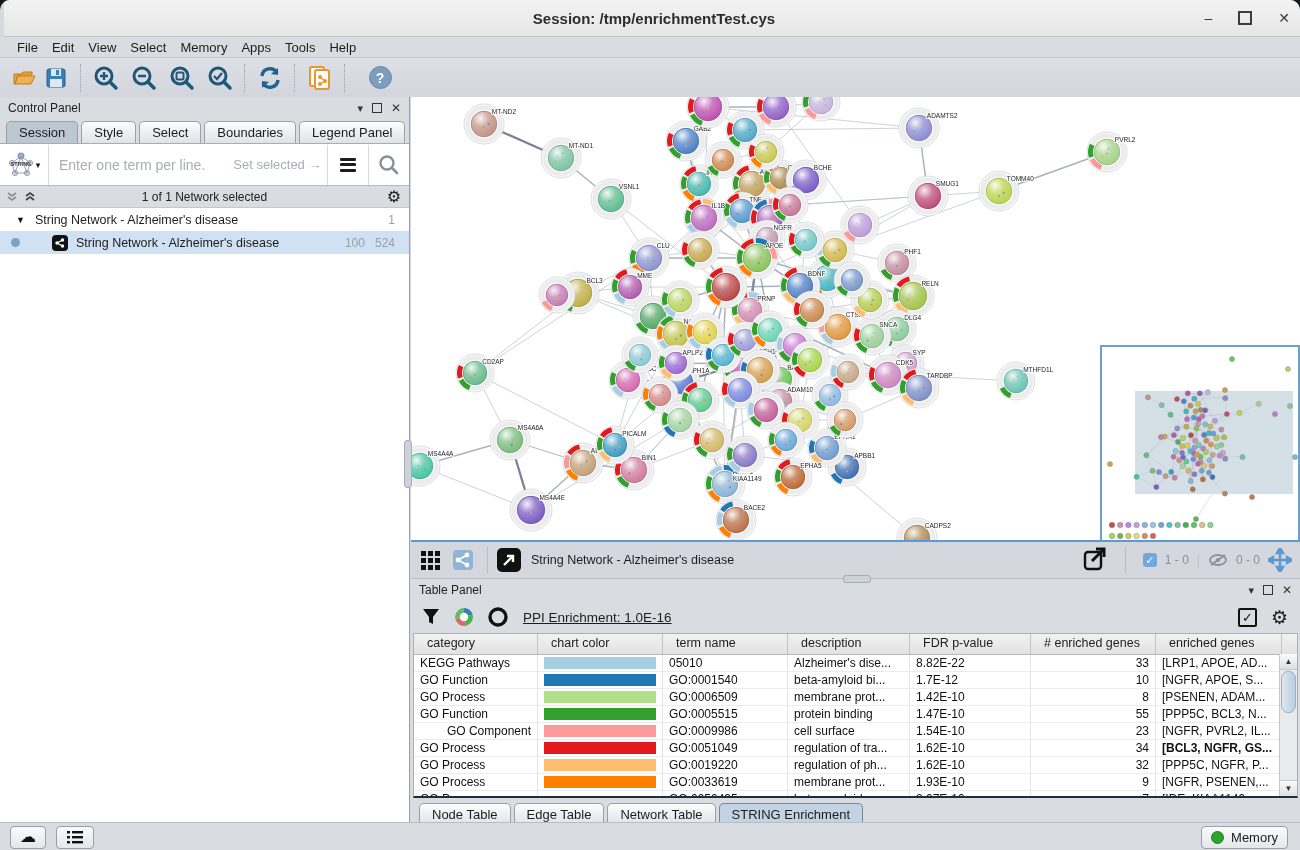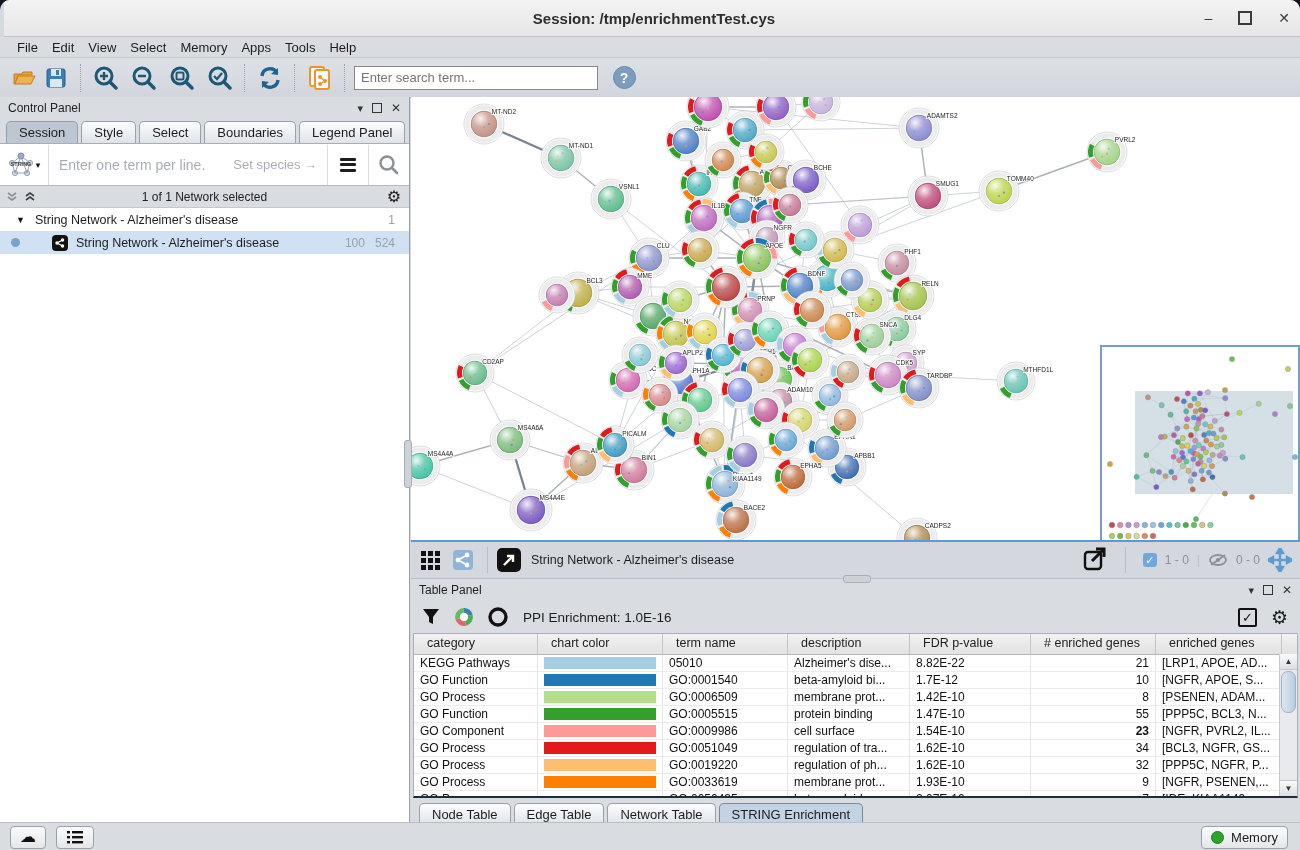--- a/index.html
+++ b/index.html
@@ -58,21 +58,21 @@
   
   #nettoolbar{position:absolute;left:411px;top:540px;width:889px;height:38px;background:#d4d8de;border-top:2px solid #5b9bd5;display:flex;align-items:center;box-sizing:border-box;}
   .ntb-sep{width:1px;height:26px;border-left:1px solid #b9bec6;margin:0 8px;}
   #nettitle{font-size:12.5px;color:#1d1d1d;margin-left:10px;}
   .badge-zone{margin-left:auto;display:flex;align-items:center;gap:8px;padding-right:8px;color:#8a9099;font-size:12px;}
   .blue-check{width:14px;height:14px;background:#6fa8dc;border-radius:3px;color:#fff;font-size:11px;display:flex;align-items:center;justify-content:center;}
   .black-sq{width:24px;height:24px;background:#111;border-radius:5px;display:flex;align-items:center;justify-content:center;color:#fff;font-size:14px;font-weight:bold;}
   
   #tablepanel{position:absolute;left:411px;top:578px;width:889px;height:244px;background:#d9dce1;box-sizing:border-box;border-top:1px solid #b9bec6;}
   #tp-toolbar{height:32px;display:flex;align-items:center;padding-left:10px;}
-  #ppi-label{font-size:13.5px;color:#1d1d1d;margin-left:14px;}
+  #ppi-label{font-size:13.5px;color:#1d1d1d;margin-left:14px;text-decoration:underline;}
   .tp-right{margin-left:auto;display:flex;align-items:center;gap:14px;padding-right:12px;}
   .chkbox{width:15px;height:15px;border:2px solid #111;border-radius:2px;font-size:13px;font-weight:bold;color:#111;display:flex;align-items:center;justify-content:center;line-height:1;}
   #tablewrap{position:relative;margin:0 2px;background:#fff;border:1px solid #aab0b8;border-bottom:2px solid #222d3a;height:162px;overflow:hidden;}
   #thead-row{display:flex;height:20px;background:linear-gradient(#f2f2f2,#e2e2e2);border-bottom:1px solid #b8b8b8;}
   .th{font-size:12.5px;color:#1d1d1d;padding:2px 13px;border-right:1px solid #c4c4c4;box-sizing:border-box;overflow:hidden;white-space:nowrap;}
   #tbody{position:relative;}
   .tr{display:flex;height:16px;border-bottom:1px solid #ececec;background:#fff;}
   .td{font-size:12px;color:#111;padding:0 6px;border-right:1px solid #e4e4e4;box-sizing:border-box;overflow:hidden;white-space:nowrap;line-height:16px;}
   .td.num{text-align:right;}
   .swatch{height:12px;margin-top:2px;width:100%;}
@@ -176,21 +176,20 @@
           <rect x="3" y="2" width="14" height="19" rx="2" fill="#fff" stroke="#e8962e" stroke-width="2"></rect>
           <rect x="8" y="5" width="14" height="19" rx="2" fill="#fff" stroke="#e8962e" stroke-width="2"></rect>
           <circle cx="13" cy="12" r="2" fill="#e8962e"></circle>
           <circle cx="18" cy="16" r="2" fill="#e8962e"></circle>
           <circle cx="13" cy="19" r="2" fill="#e8962e"></circle>
           <line x1="13" y1="12" x2="18" y2="16" stroke="#e8962e" stroke-width="1.4"></line>
           <line x1="18" y1="16" x2="13" y2="19" stroke="#e8962e" stroke-width="1.4"></line>
         </svg>
     </div>
     <div class="tb-sep"></div>
-    <input id="search-input" style="border: 1px solid rgb(136, 136, 136);" placeholder="Enter search term...">
     <div class="tb-btn" style="margin-left:10px">
       <div class="help-circle">?</div>
     </div>
   </div>
 
   <div id="controlpanel">
     <div class="panel-head">
       <span>Control Panel</span>
       <span class="ph-icons">
         <span>▾</span>
@@ -213,21 +212,21 @@
             <circle cx="22" cy="12" r="2.6" fill="#d8dce4" stroke="#9aa2b4"></circle>
             <circle cx="7" cy="22" r="2.6" fill="#d8dce4" stroke="#9aa2b4"></circle>
             <circle cx="19" cy="22" r="2.6" fill="#d8dce4" stroke="#9aa2b4"></circle>
           <path d="M13 5 L4 12 L7 22 L19 22 L22 12 Z M4 12 L22 12 M7 22 L13 5 L19 22" fill="none" stroke="#9aa2b4" stroke-width="1"></path>
           <text x="13" y="15" font-size="5.5" text-anchor="middle" fill="#444" font-weight="bold">STRING</text>
         </svg>
         <span style="font-size:9px;color:#111">▾</span>
       </div>
       <div id="string-input-zone">
         <span class="string-ph">Enter one term per line.</span>
-        <span class="species-hint">Set species →</span>
+        <span class="species-hint">Set selected →</span>
       </div>
       <div class="sq-btn">
         <div class="burger">
             <div></div>
             <div></div>
             <div></div>
           </div>
       </div>
       <div class="sq-btn">
         <svg width="22" height="22">
@@ -1928,21 +1927,21 @@
         </div>
       <div id="tbody">
           <div class="tr">
             <span class="td" style="width: 124px;">KEGG Pathways</span>
             <span class="td" style="width: 125px;">
               <div class="swatch" style="background: rgb(166, 206, 227);"></div>
             </span>
             <span class="td" style="width: 125px;">05010</span>
             <span class="td" style="width: 122px;">Alzheimer's dise...</span>
             <span class="td" style="width: 121px;">8.82E-22</span>
-            <span class="td num" style="width: 125px;">21</span>
+            <span class="td num" style="width: 125px;">33</span>
             <span class="td" style="width: 126px;">[LRP1, APOE, AD...</span>
           </div>
           <div class="tr">
             <span class="td" style="width: 124px;">GO Function</span>
             <span class="td" style="width: 125px;">
               <div class="swatch" style="background: rgb(31, 120, 180);"></div>
             </span>
             <span class="td" style="width: 125px;">GO:0001540</span>
             <span class="td" style="width: 122px;">beta-amyloid bi...</span>
             <span class="td" style="width: 121px;">1.7E-12</span>
@@ -1965,40 +1964,40 @@
             <span class="td" style="width: 125px;">
               <div class="swatch" style="background: rgb(51, 160, 44);"></div>
             </span>
             <span class="td" style="width: 125px;">GO:0005515</span>
             <span class="td" style="width: 122px;">protein binding</span>
             <span class="td" style="width: 121px;">1.47E-10</span>
             <span class="td num" style="width: 125px;">55</span>
             <span class="td" style="width: 126px;">[PPP5C, BCL3, N...</span>
           </div>
           <div class="tr">
-            <span class="td" style="width: 124px;">GO Component</span>
+            <span class="td" style="width: 124px; text-align: right;">GO Component</span>
             <span class="td" style="width: 125px;">
               <div class="swatch" style="background: rgb(251, 154, 153);"></div>
             </span>
             <span class="td" style="width: 125px;">GO:0009986</span>
             <span class="td" style="width: 122px;">cell surface</span>
             <span class="td" style="width: 121px;">1.54E-10</span>
-            <span class="td num" style="width: 125px; font-weight: bold;">23</span>
+            <span class="td num" style="width: 125px;">23</span>
             <span class="td" style="width: 126px;">[NGFR, PVRL2, IL...</span>
           </div>
           <div class="tr">
             <span class="td" style="width: 124px;">GO Process</span>
             <span class="td" style="width: 125px;">
               <div class="swatch" style="background: rgb(227, 26, 28);"></div>
             </span>
             <span class="td" style="width: 125px;">GO:0051049</span>
             <span class="td" style="width: 122px;">regulation of tra...</span>
             <span class="td" style="width: 121px;">1.62E-10</span>
             <span class="td num" style="width: 125px;">34</span>
-            <span class="td" style="width: 126px;">[BCL3, NGFR, GS...</span>
+            <span class="td" style="width: 126px; font-weight: bold;">[BCL3, NGFR, GS...</span>
           </div>
           <div class="tr">
             <span class="td" style="width: 124px;">GO Process</span>
             <span class="td" style="width: 125px;">
               <div class="swatch" style="background: rgb(253, 191, 111);"></div>
             </span>
             <span class="td" style="width: 125px;">GO:0019220</span>
             <span class="td" style="width: 122px;">regulation of ph...</span>
             <span class="td" style="width: 121px;">1.62E-10</span>
             <span class="td num" style="width: 125px;">32</span>

